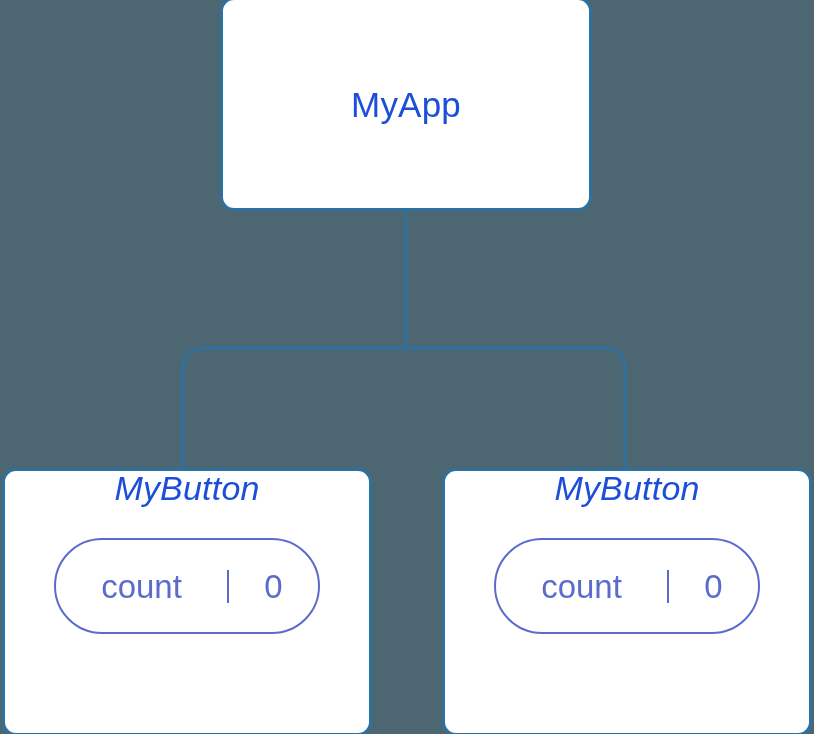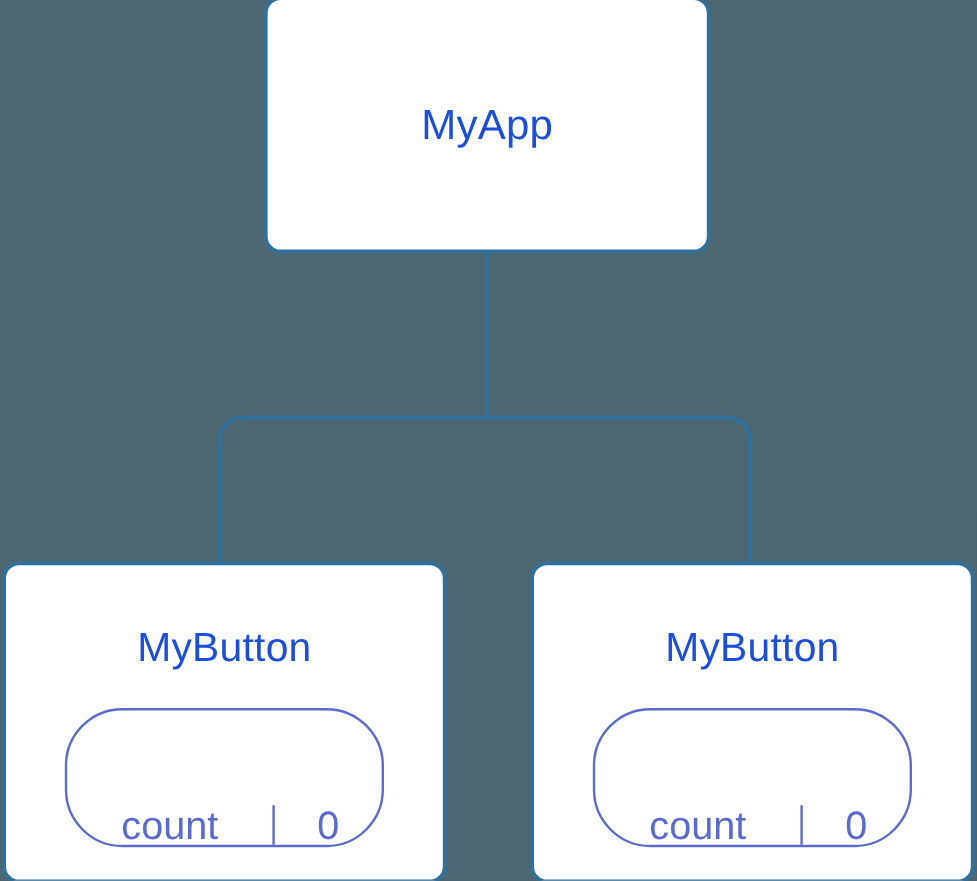--- a/index.html
+++ b/index.html
@@ -56,35 +56,35 @@
   .node-child-right { left: 442px; }
 
   .node-title {
     color: #1d4ed8;
     font-size: 35px;
     line-height: 1;
     letter-spacing: 0.2px;
     white-space: nowrap;
   }
   .node-child .node-title {
-    margin-top: 52px;
     font-size: 34px;
+    font-style: italic;
   }
 
   
   .pill {
     position: relative;
     margin-top: 33px;
     width: 266px;
-    height: 116px;
+    height: 96px;
     box-sizing: border-box;
     border: 2px solid #5b6bcc;
     border-radius: 48px;
     display: flex;
-    align-items: flex-end;
+    align-items: center;
     background: transparent;
   }
   .pill-key,
   .pill-val {
     display: flex;
     align-items: center;
     justify-content: center;
     color: #5b6bcc;
     font-size: 33px;
     line-height: 1;

